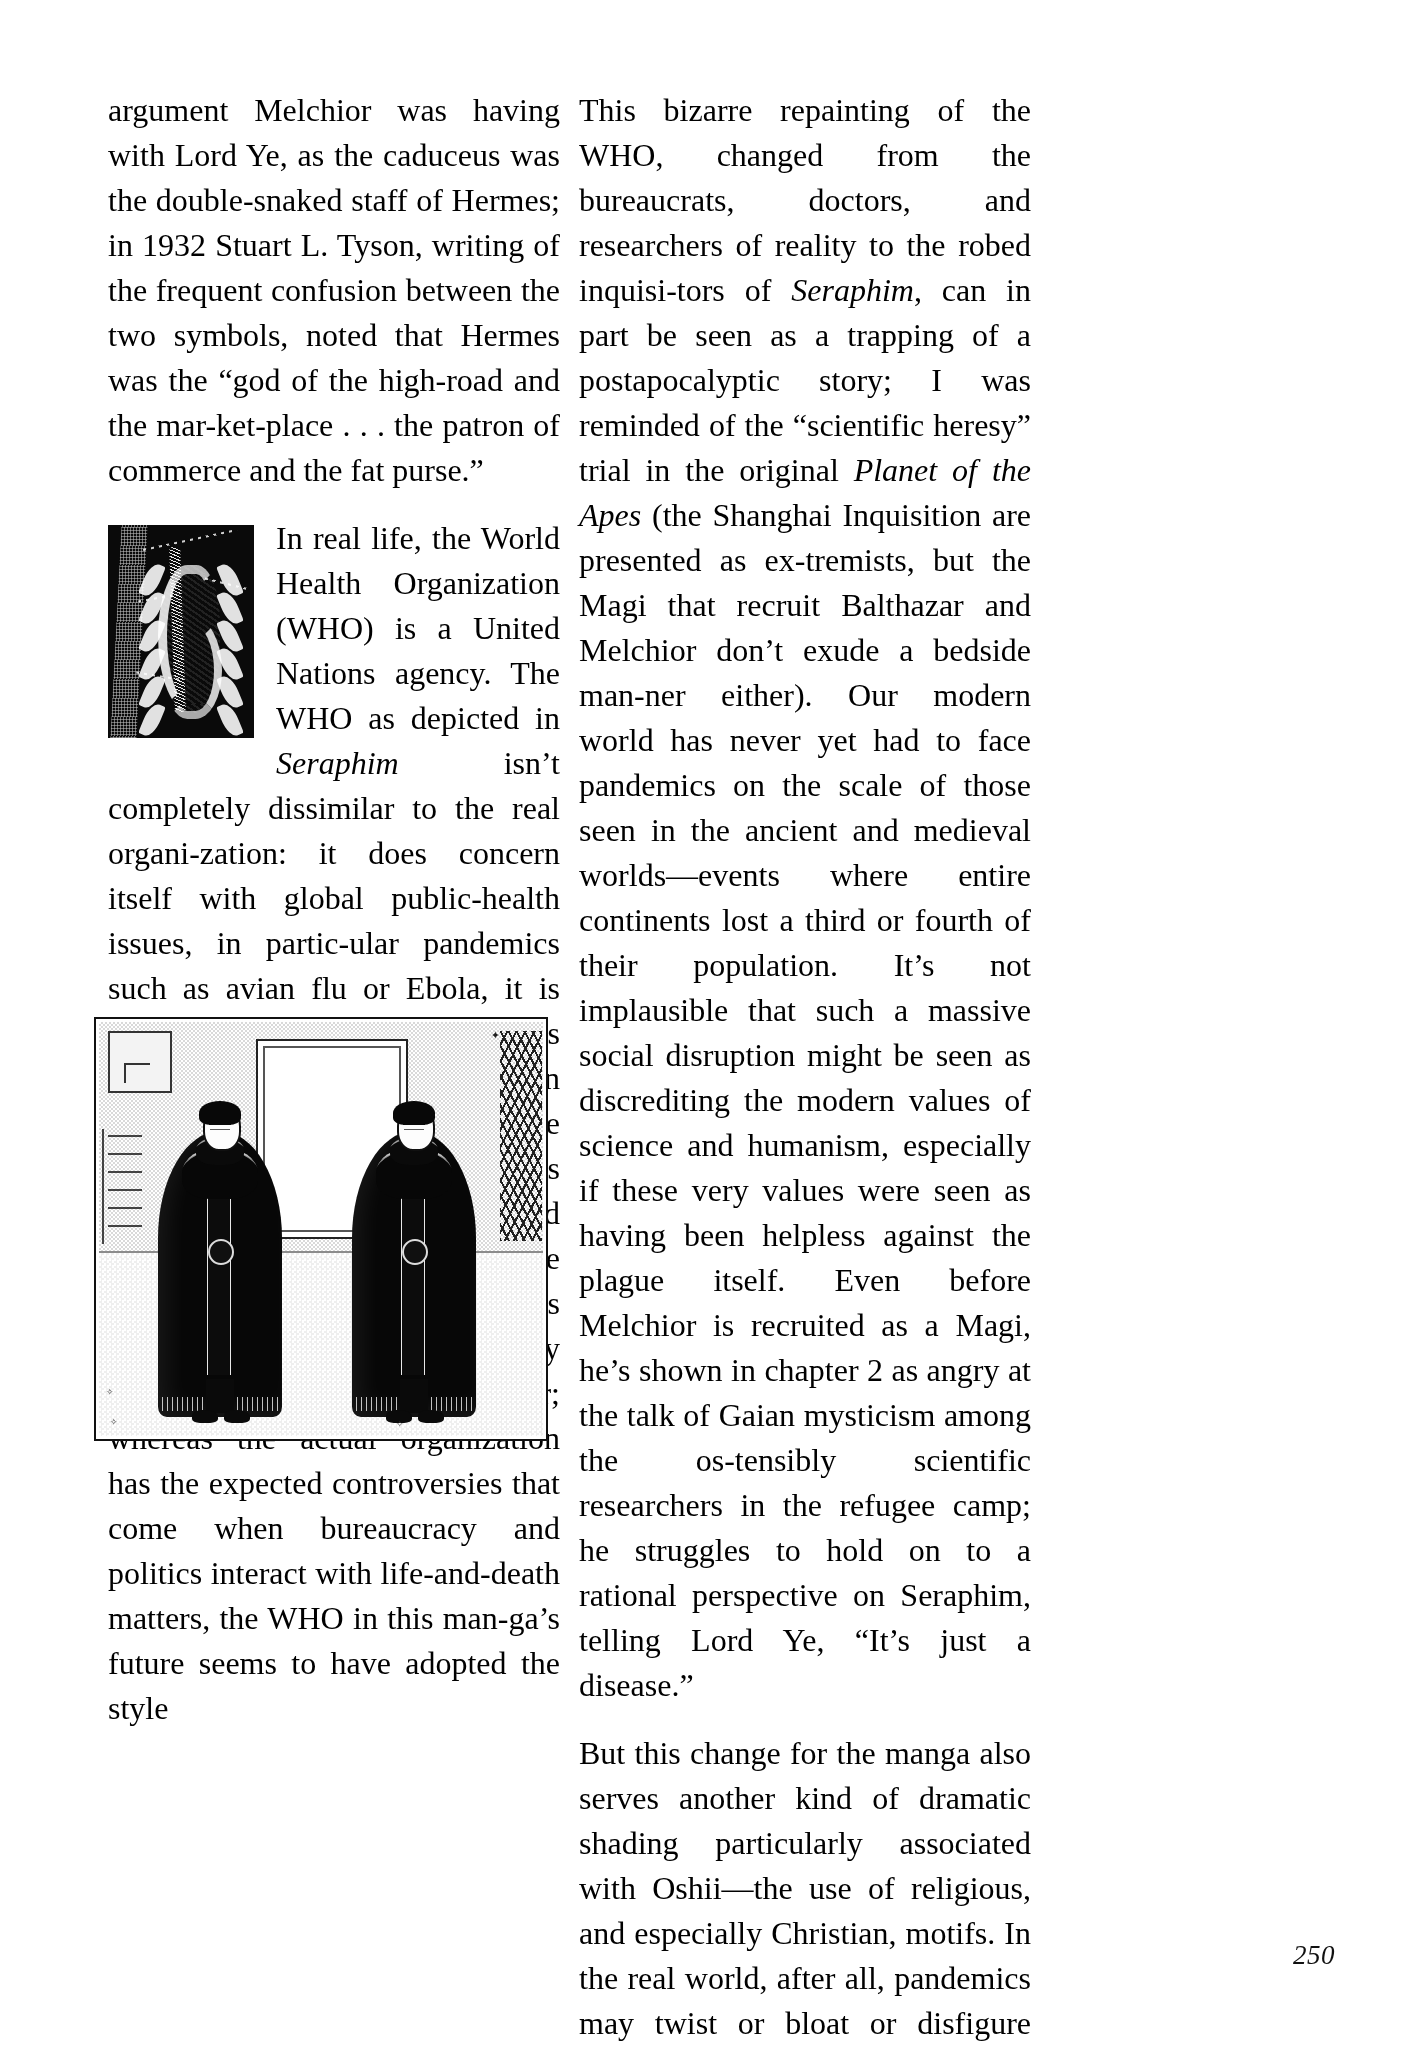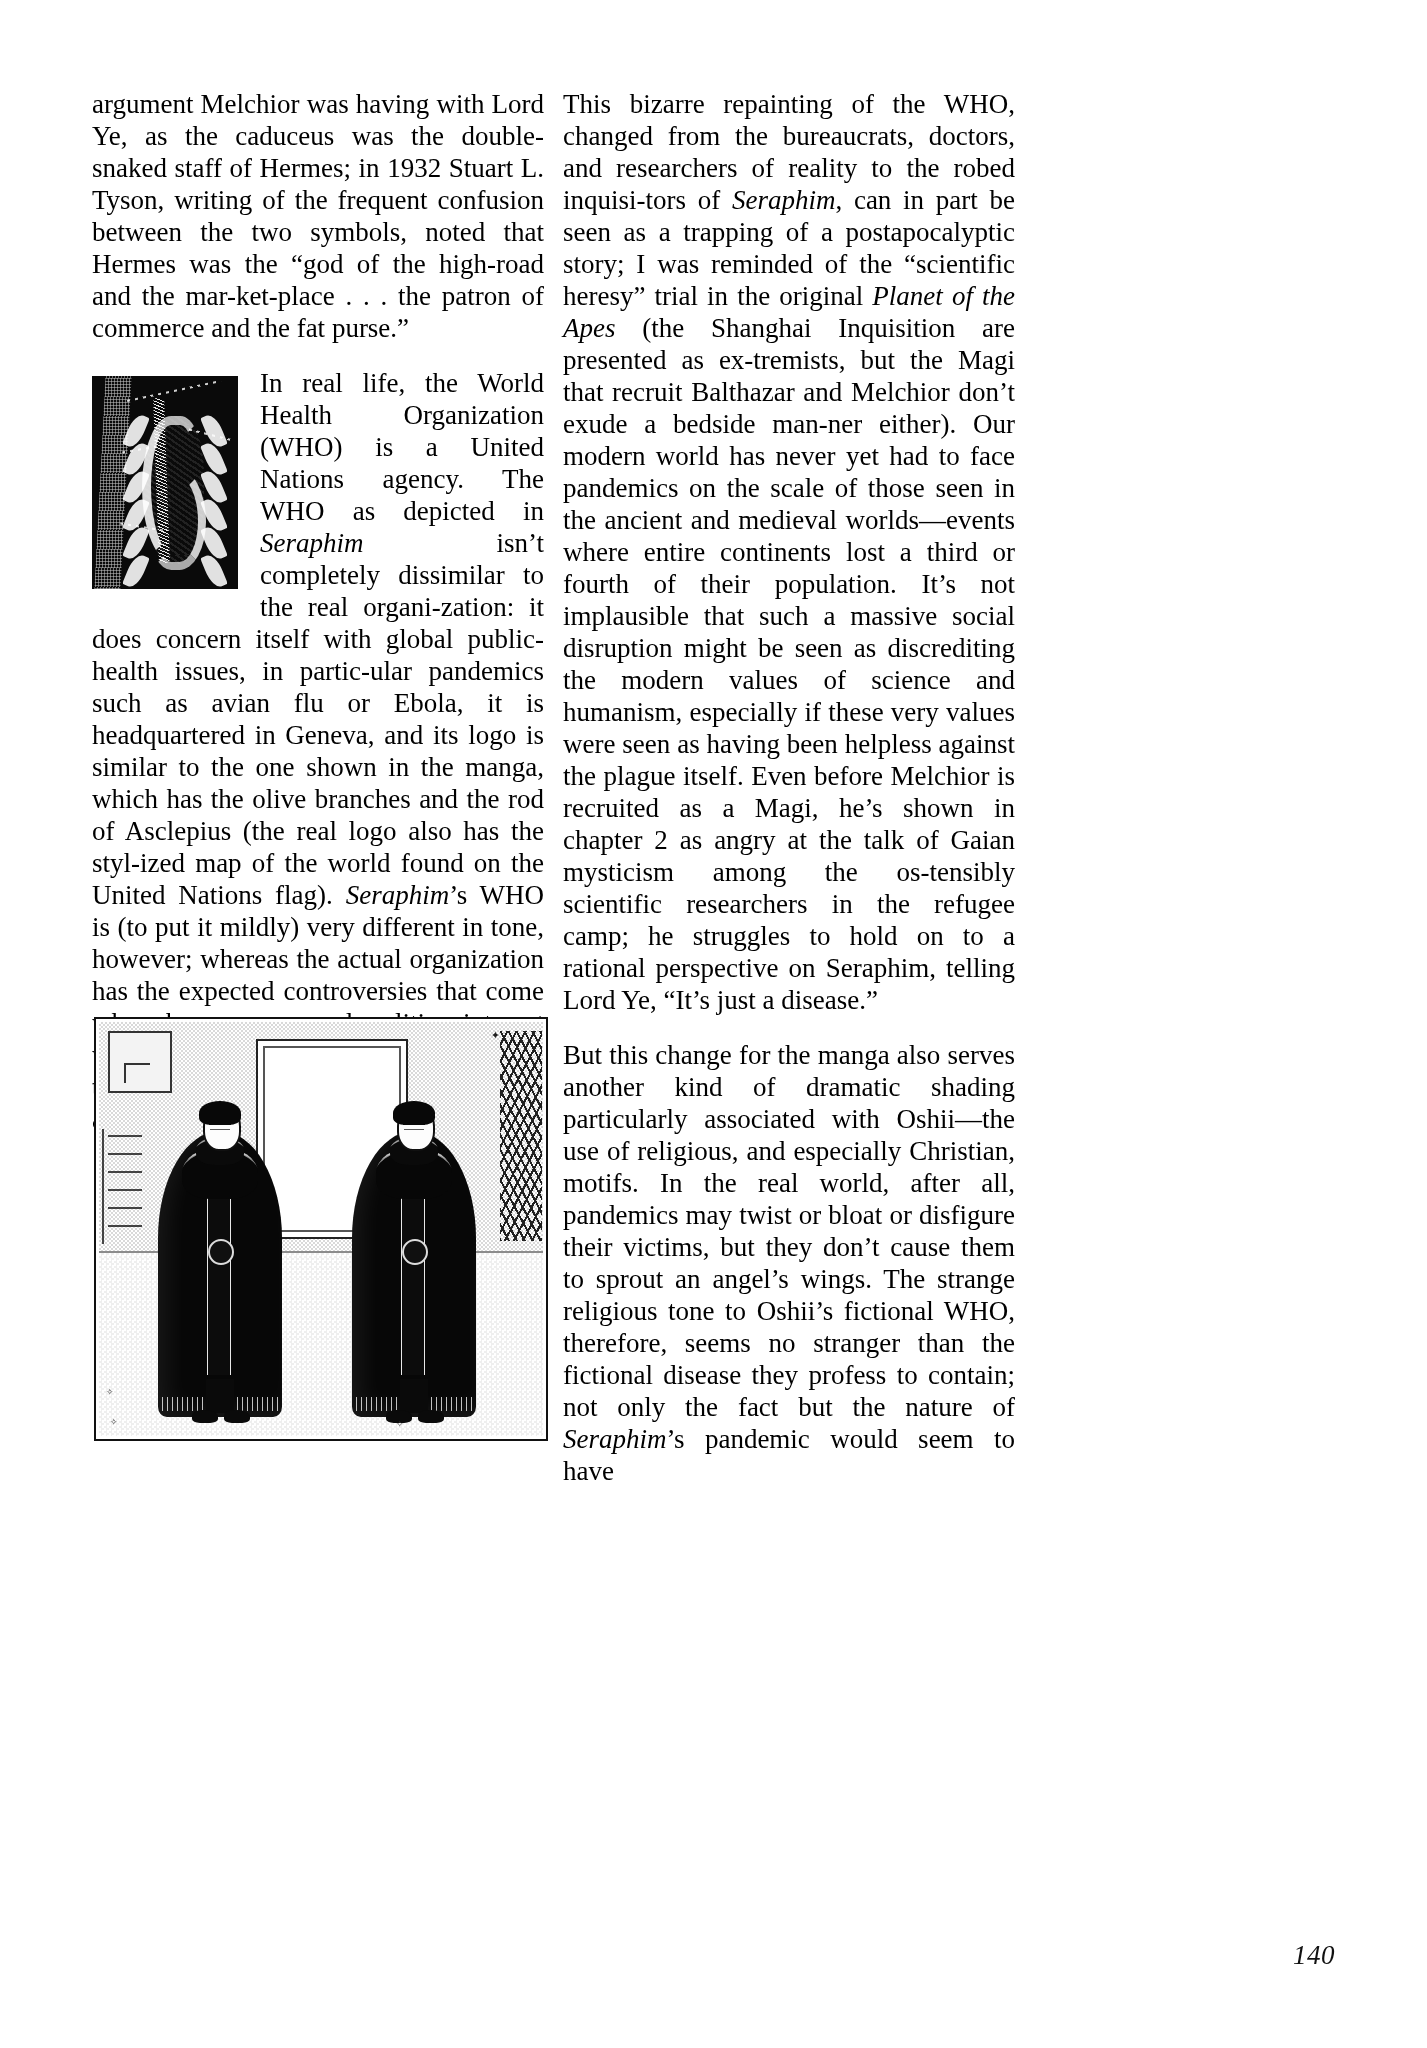--- a/index.html
+++ b/index.html
@@ -18,26 +18,27 @@
     overflow: hidden;
   }
   .columns {
     position: absolute;
     left: 92px;
     top: 88px;
     width: 1243px;
   }
   .col {
     width: 452px;
-    font-size: 27px;
-    line-height: 32px;
+    font-size: 32px;
+    line-height: 45px;
     text-align: justify;
     text-justify: inter-word;
     -webkit-hyphens: none;
     hyphens: none;
+    margin-left: 16px;
   }
   .col-left {
     position: absolute;
     left: 0;
     top: 0;
   }
   .col-right {
     position: absolute;
     left: 471px;
     top: 0;
@@ -447,15 +448,15 @@
       <div class="fig-shoe a"></div>
       <div class="fig-shoe b"></div>
     </div>
 
     <div class="mp-mark">✦</div>
     <div class="mp-speck" style="left:10px; bottom:42px;">✧</div>
     <div class="mp-speck" style="left:14px; bottom:12px;">✧</div>
     <div class="mp-speck" style="left:300px; bottom:10px;">✧</div>
   </div>
 
-  <div class="folio">140</div>
+  <div class="folio">250</div>
 
 </div>
 
 </body></html>

